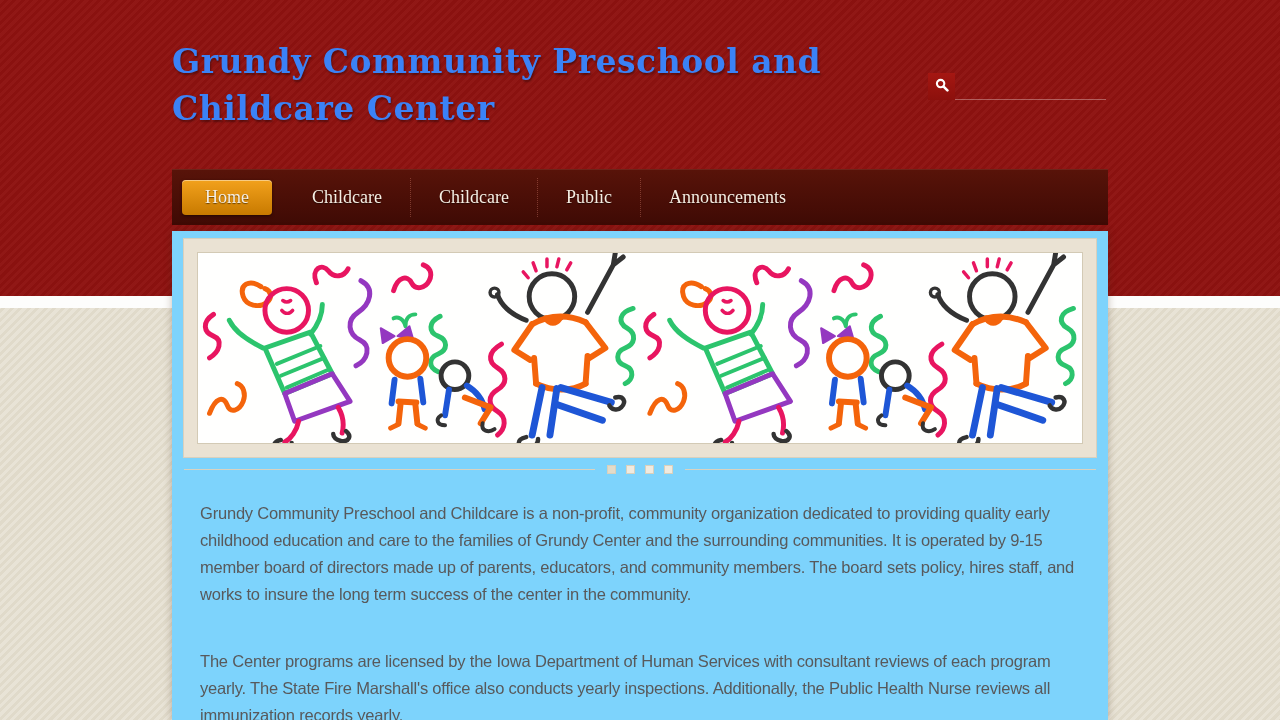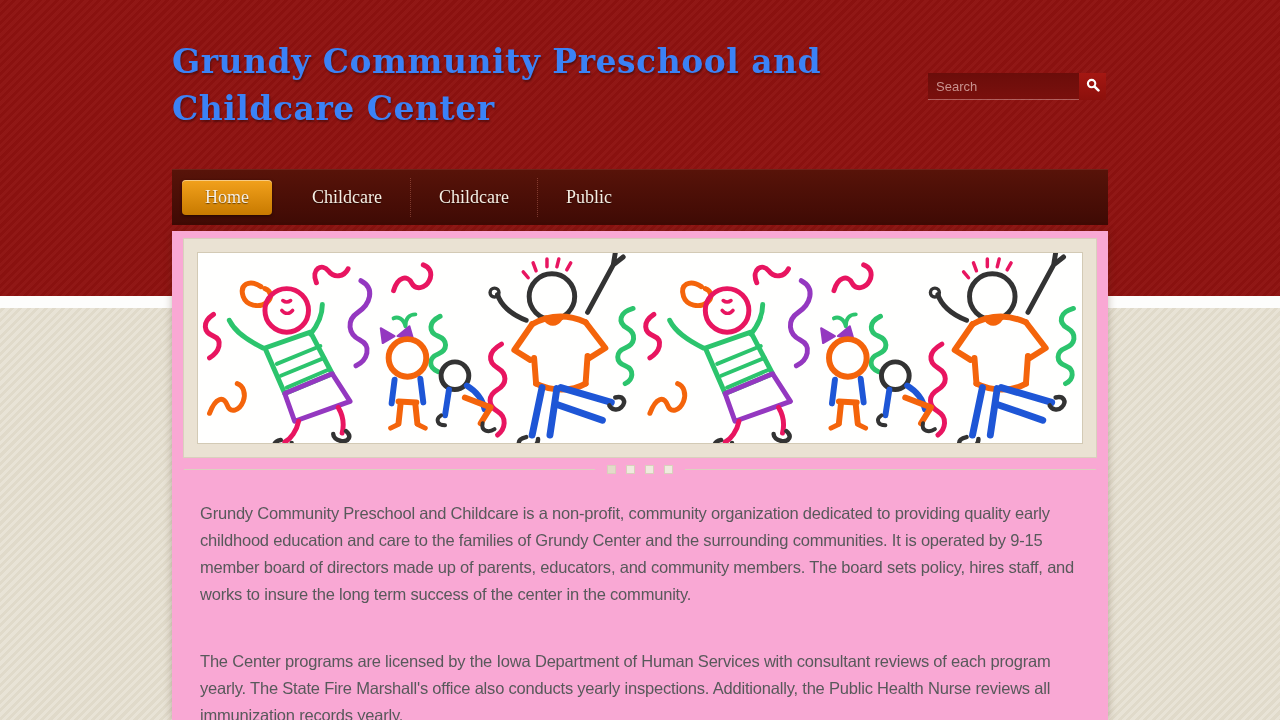--- a/index.html
+++ b/index.html
@@ -38,21 +38,21 @@
   .main-nav ul{list-style:none;margin:0;padding:0 6px;height:100%;display:flex;align-items:center;}
   .nav-item{color:var(--cream);font-family:"Liberation Serif",serif;font-size:18px;
     padding:9px 28px;cursor:pointer;white-space:nowrap;text-shadow:0 1px 1px rgba(0,0,0,.5);}
   .nav-item + .nav-item{border-left:1px dotted rgba(255,160,140,.30);text-align:right;}
   .nav-item.active{background:linear-gradient(var(--active_top),var(--active_bottom));
     border-radius:4px;padding:7px 23px;margin:0 12px 0 4px;border-left:none;
     box-shadow:inset 0 1px 0 rgba(255,255,255,.45),0 1px 3px rgba(0,0,0,.5);text-align:right;}
   .nav-item.active + .nav-item{border-left:none;}
 
   .content-box{position:absolute;left:172px;top:231px;width:936px;height:489px;
-    background:#f9a8d4;box-shadow:0 0 8px rgba(70,35,20,.30);}
+    background:#7dd3fc;box-shadow:0 0 8px rgba(70,35,20,.30);}
   .banner-frame{position:absolute;left:11px;top:7px;width:914px;height:220px;
     background:var(--frame_beige);border:1px solid #D9D0BD;padding:13px;}
   .banner-panel{width:100%;height:100%;background:#FFFFFE;border:1px solid #D3CAB5;overflow:hidden;}
   .banner-panel svg{display:block;width:100%;height:100%;}
 
   .slider-row{position:absolute;left:12px;right:12px;top:232px;height:12px;
     display:flex;align-items:center;}
   .slider-line{flex:1;height:1px;background:#DAD2BF;}
   .slider-dot{width:9px;height:9px;margin:0 5px;background:#F0EADF;border:1px solid #D9D0BC;cursor:pointer;}
   .slider-dot:first-of-type{margin-left:12px;}
@@ -65,37 +65,37 @@
 </style>
 </head>
 <body>
 
 <div class="red-band"></div>
 <div class="white-strip"></div>
 
 <h1 class="site-title">Grundy Community Preschool and Childcare Center</h1>
 
 <div class="search-bar">
-  <input class="search-input" type="text" placeholder="Search" style="">
   <button class="search-btn">
     <span>
       <svg width="14" height="14" viewBox="0 0 14 14">
         <circle cx="5.6" cy="5.6" r="3.7" fill="none" stroke="#FFFFFF" stroke-width="2.1"></circle>
         <line x1="8.6" y1="8.6" x2="12.4" y2="12.4" stroke="#FFFFFF" stroke-width="2.6" stroke-linecap="round"></line>
       </svg>
     </span>
   </button>
 </div>
 
 <nav class="main-nav">
   <ul>
       <li class="nav-item active">Home</li>
       <li class="nav-item">Childcare</li>
       <li class="nav-item">Childcare</li>
       <li class="nav-item">Public</li>
+      <li class="nav-item">Announcements</li>
     </ul>
 </nav>
 
 <div class="content-box">
 
   <div class="banner-frame">
     <div class="banner-panel">
       <svg viewBox="0 0 890 192" preserveAspectRatio="xMidYMid meet">
         <g id="kids" fill="none" stroke-linecap="round" stroke-linejoin="round" stroke-width="5">
 

